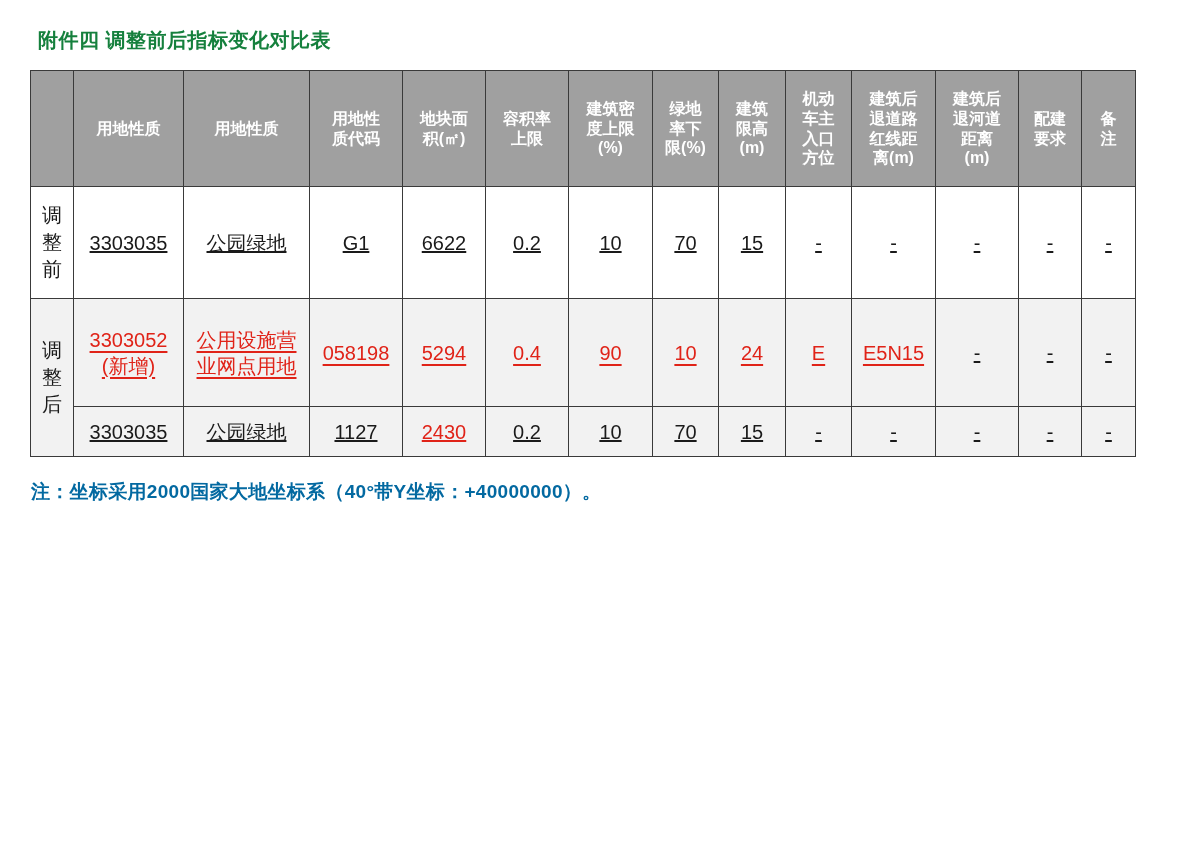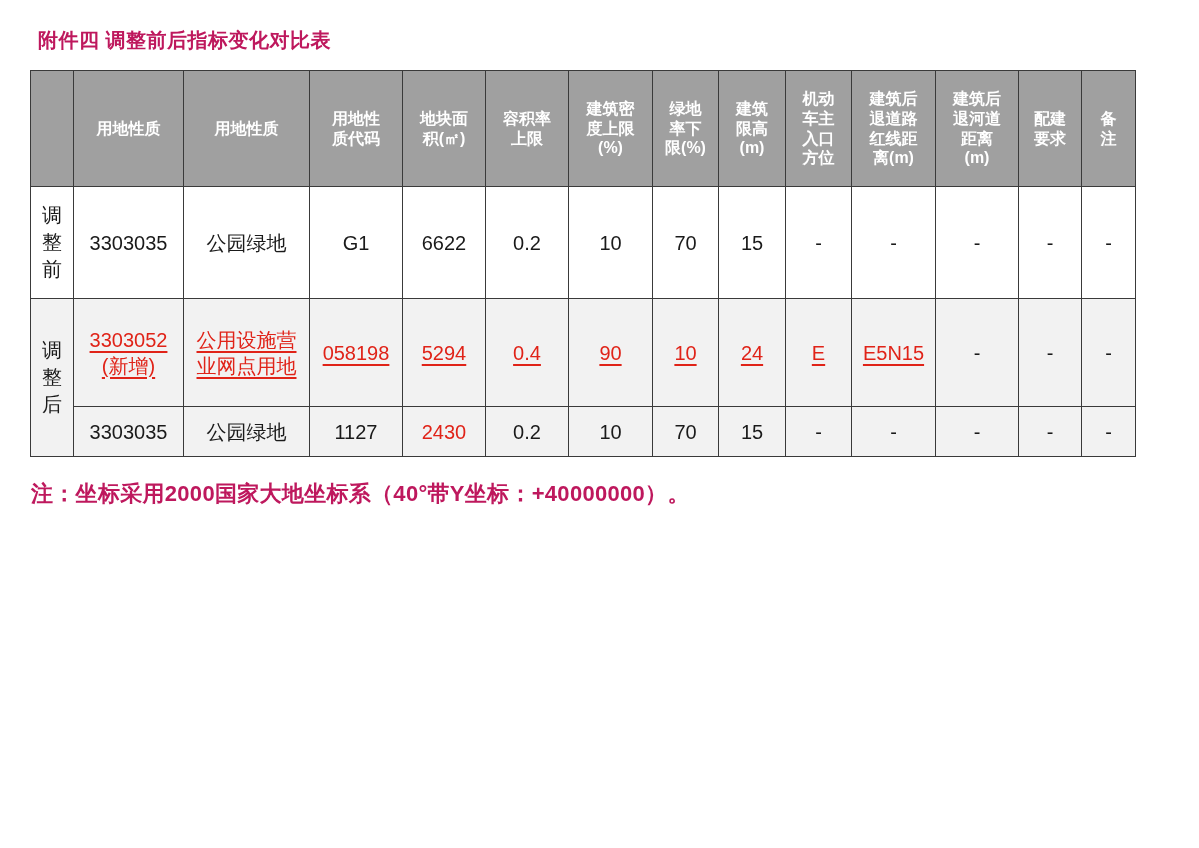--- a/index.html
+++ b/index.html
@@ -12,55 +12,55 @@
   }
   *{box-sizing:border-box;margin:0;padding:0;}
   html,body{background:#ffffff;}
   body{
     width:1199px;height:848px;position:relative;overflow:hidden;
     font-family:"Liberation Sans","DejaVu Sans",sans-serif;
     color:var(--ink);
   }
   .page-title{
     position:absolute;left:38px;top:27px;
-    font-size:20px;font-weight:bold;color:#be185d;
+    font-size:20px;font-weight:bold;color:#15803d;
     letter-spacing:0.5px;white-space:pre;
   }
   table.compare{
     position:absolute;left:30px;top:70px;
     border-collapse:collapse;table-layout:fixed;
   }
   table.compare th, table.compare td{
     border:1px solid var(--border);
     text-align:center;vertical-align:middle;
     white-space:pre-line;padding:0 3px;
     overflow:hidden;
   }
   table.compare thead th{
     background:var(--header-bg);
     color:var(--header-text);
     font-weight:bold;font-size:16px;line-height:1.22;
   }
   table.compare td{
-    font-size:20px;font-weight:normal;background:#ffffff;line-height:1.3;
+    font-size:20px;font-weight:normal;background:#ffffff;line-height:1.3;text-decoration:underline;
   }
   table.compare .row-label{
     font-size:20px;font-weight:normal;line-height:1.35;
     background:#ffffff;color:var(--ink);
   }
   table.compare .shaded{background:var(--shaded-bg);}
   table.compare .red{color:var(--red);}
   table.compare .underline{
     text-decoration:underline;
     text-decoration-thickness:1.5px;
     text-underline-offset:4px;
   }
   .footnote{
     position:absolute;left:31px;top:479px;
-    font-size:22px;font-weight:bold;color:#be185d;
+    font-size:19px;font-weight:bold;color:#0369a1;
     white-space:pre;letter-spacing:0.3px;
   }
 </style>
 </head>
 <body>
 
 <div class="page-title">附件四 调整前后指标变化对比表</div>
 
 <table class="compare">
   <colgroup>

